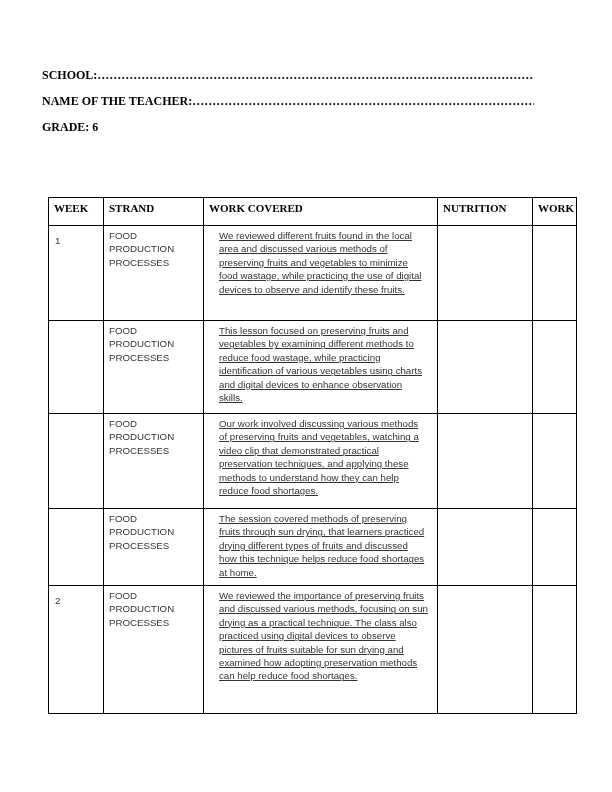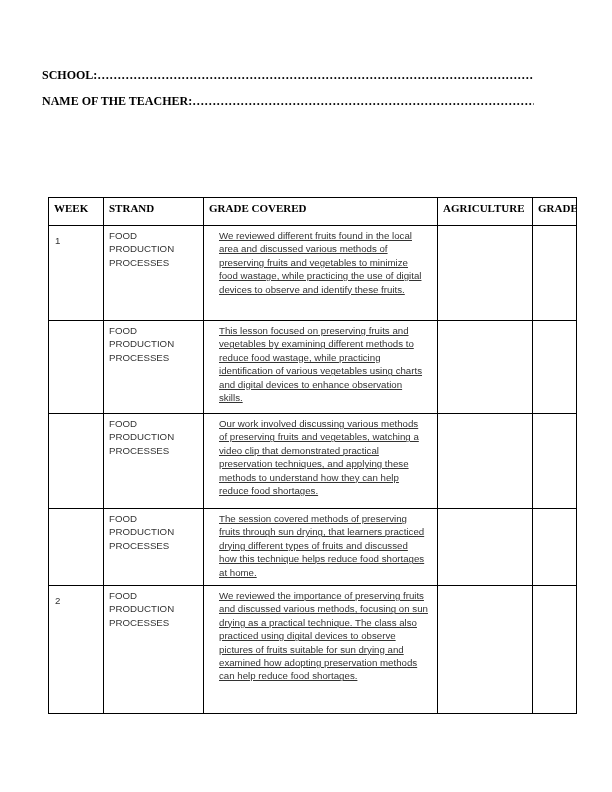--- a/index.html
+++ b/index.html
@@ -76,37 +76,38 @@
   tr.row-h5 { height: 128px; }
 </style>
 </head>
 <body>
 
 <div class="page">
 
   <div class="doc-header">
     <div class="doc-header-line">SCHOOL:………………………………………………………………………………………………………………………..</div>
     <div class="doc-header-line">NAME OF THE TEACHER:………………………………………………………………………………………………..</div>
+    <div class="doc-header-line">GRADE: 6</div>
   </div>
 
   <table class="scheme">
     <colgroup>
       <col class="c-week">
         <col class="c-strand">
         <col class="c-work">
         <col class="c-reflection">
         <col class="c-sign">
     </colgroup>
     <thead>
       <tr>
         <th>WEEK</th>
         <th>STRAND</th>
-        <th>GRADE COVERED</th>
-        <th>AGRICULTURE</th>
-        <th>GRADE</th>
+        <th>WORK COVERED</th>
+        <th>NUTRITION</th>
+        <th>WORK</th>
       </tr>
     </thead>
     <tbody>
       <tr class="row-h1">
         <td class="td-week">1</td>
         <td class="td-strand">
           <span class="strand-line">FOOD</span>
           <span class="strand-line">PRODUCTION</span>
           <span class="strand-line">PROCESSES</span>
         </td>

